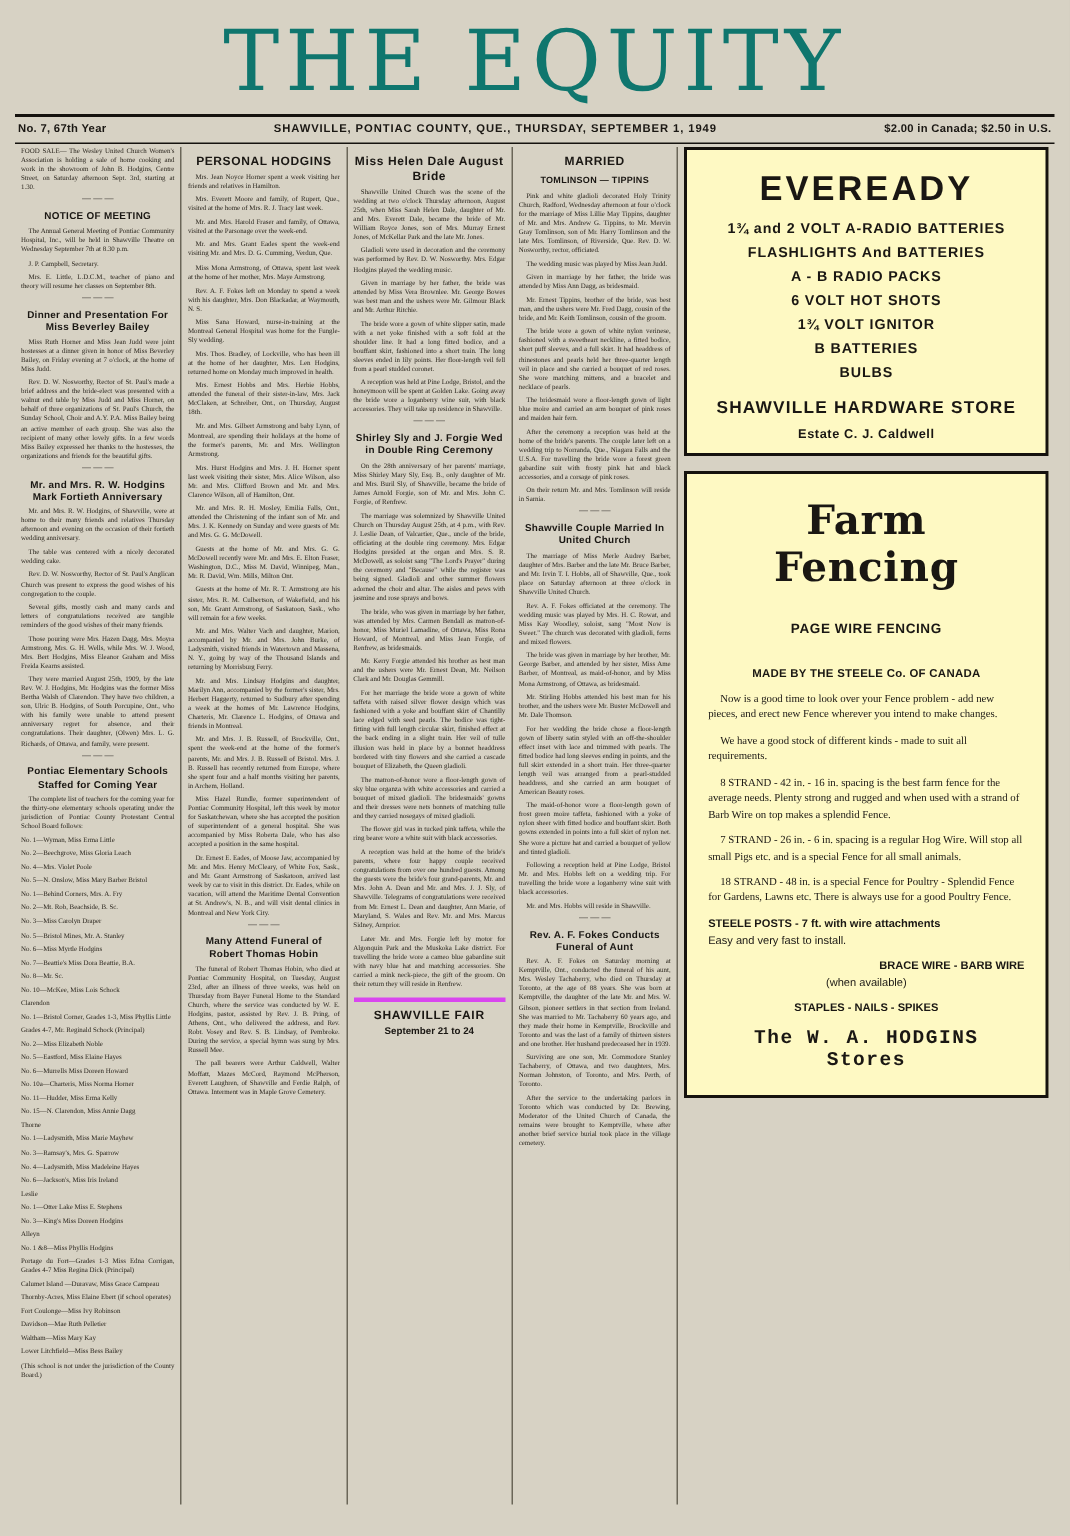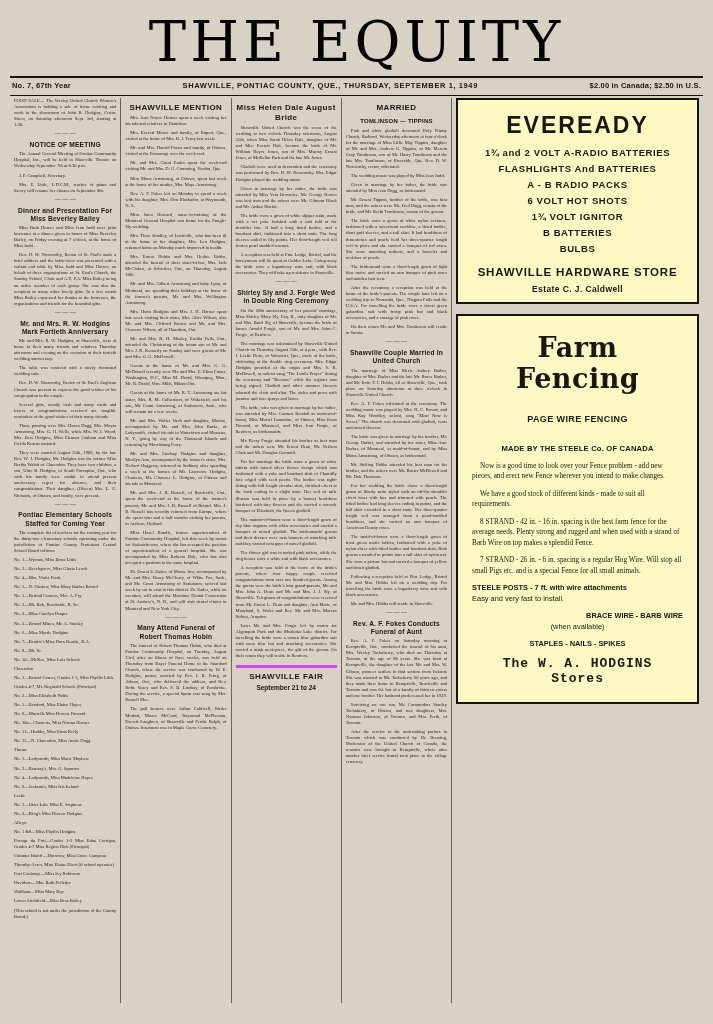--- a/index.html
+++ b/index.html
@@ -21,21 +21,21 @@
   .masthead{
     text-align:center;
     line-height:1;
     padding-top:6px;
   }
   .masthead .title{
     font-family:"DejaVu Serif", serif;
     font-size:56px;
     letter-spacing:4px;
     font-weight:400;
-    color:#000000;
+    color:#0f766e;
     white-space:nowrap;
   }
   .rule-thick{border-top:2px solid #15120e;margin:6px 0 0 0;}
   .rule-thin{border-top:1px solid #15120e;margin:2px 0 0 0;}
   .dateline{
     display:flex;
     justify-content:space-between;
     align-items:baseline;
     font-family:"Liberation Sans", sans-serif;
     font-size:7.5px;
@@ -267,21 +267,21 @@
       <p class="body noind">Lower Litchfield—Miss Bess Bailey</p>
       <p class="body noind">(This school is not under the jurisdiction of the County Board.)</p>
       <p class="body noind"></p>
       <p class="body noind"></p>
       <p class="body noind"></p>
       <p class="body noind"></p>
       <p class="body noind"></p>
     </div>
 
     <div class="col c2">
-      <div class="hd big">SHAWVILLE MENTION</div>
+      <div class="hd big">PERSONAL HODGINS</div>
       <p class="body">Mrs. Jean Noyce Horner spent a week visiting her friends and relatives in Hamilton.</p>
       <p class="body">Mrs. Everett Moore and family, of Rupert, Que., visited at the home of Mrs. R. J. Tracy last week.</p>
       <p class="body">Mr. and Mrs. Harold Fraser and family, of Ottawa, visited at the Parsonage over the week-end.</p>
       <p class="body">Mr. and Mrs. Grant Eades spent the week-end visiting Mr. and Mrs. D. G. Cumming, Verdun, Que.</p>
       <p class="body">Miss Mona Armstrong, of Ottawa, spent last week at the home of her mother, Mrs. Maye Armstrong.</p>
       <p class="body">Rev. A. F. Fokes left on Monday to spend a week with his daughter, Mrs. Don Blackadar, at Waymouth, N. S.</p>
       <p class="body">Miss Sana Howard, nurse-in-training at the Montreal General Hospital was home for the Fungle-Sly wedding.</p>
       <p class="body">Mrs. Thos. Bradley, of Lockville, who has been ill at the home of her daughter, Mrs. Len Hodgins, returned home on Monday much improved in health.</p>
       <p class="body">Mrs. Ernest Hobbs and Mrs. Herbie Hobbs, attended the funeral of their sister-in-law, Mrs. Jack McClaken, at Schreiber, Ont., on Thursday, August 18th.</p>
       <p class="body">Mr. and Mrs. Gilbert Armstrong and baby Lynn, of Montreal, are spending their holidays at the home of the former's parents, Mr. and Mrs. Wellington Armstrong.</p>
@@ -368,20 +368,21 @@
       </div>
 
       <div class="adbox" style="text-align:left;padding:10px 14px 12px 14px;">
         <div class="ad-farm-title" style="text-align:center;">Farm Fencing</div>
         <div class="ad-sub" style="text-align:center;">PAGE WIRE FENCING</div>
         <div class="ad-sub2" style="text-align:center;">MADE BY THE STEELE Co. OF CANADA</div>
         <p class="adp">Now is a good time to look over your Fence problem - add new pieces, and erect new Fence wherever you intend to make changes.</p>
         <p class="adp">We have a good stock of different kinds - made to suit all requirements.</p>
         <p class="adp">8 STRAND - 42 in. - 16 in. spacing is the best farm fence for the average needs. Plenty strong and rugged and when used with a strand of Barb Wire on top makes a splendid Fence.</p>
         <p class="adp">7 STRAND - 26 in. - 6 in. spacing is a regular Hog Wire. Will stop all small Pigs etc. and is a special Fence for all small animals.</p>
+        <p class="adp">18 STRAND - 48 in. is a special Fence for Poultry - Splendid Fence for Gardens, Lawns etc. There is always use for a good Poultry Fence.</p>
         <div class="ad-bullet">STEELE POSTS - 7 ft.  with wire attachments</div>
         <div class="ad-bullet" style="font-weight:normal;margin-top:0;">Easy and very fast to install.</div>
         <div class="ad-bullet" style="text-align:right;margin-top:8px;">BRACE WIRE - BARB WIRE</div>
         <div class="ad-bullet" style="text-align:center;font-weight:normal;margin-top:0;">(when available)</div>
         <div class="ad-bullet" style="text-align:center;margin-top:8px;">STAPLES - NAILS - SPIKES</div>
         <div class="ad-hodgins" style="text-align:center;">The W. A. HODGINS Stores</div>
       </div>
 
     </div>
 

